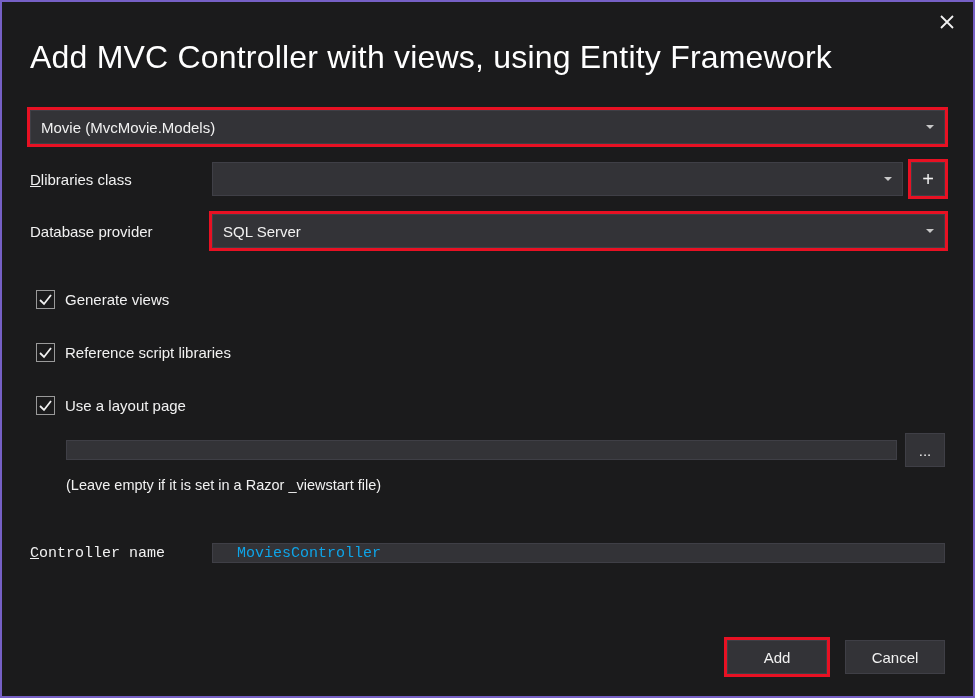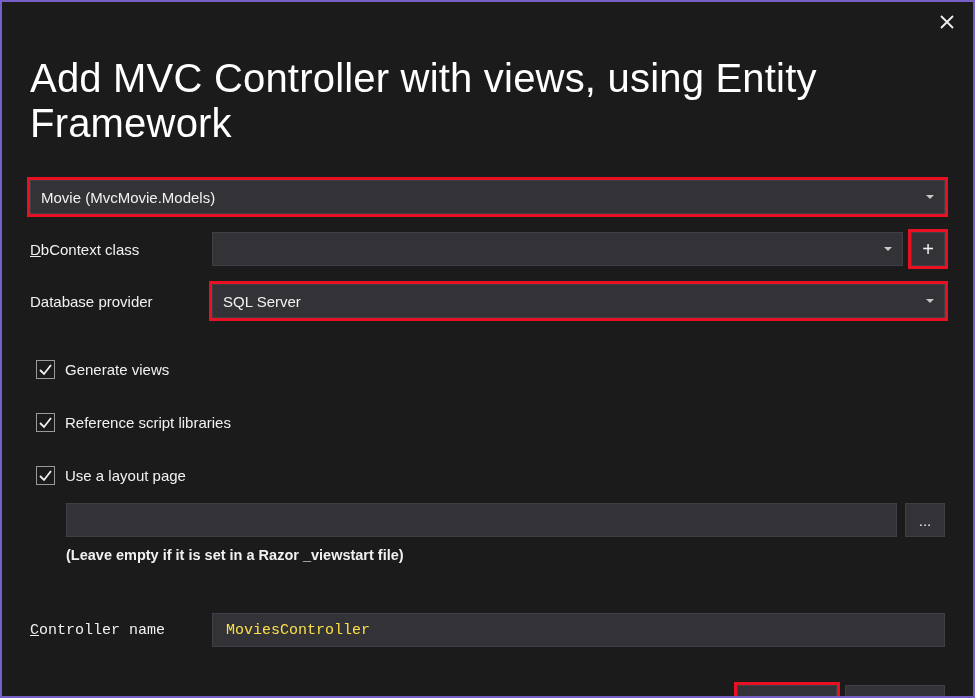--- a/index.html
+++ b/index.html
@@ -6,21 +6,21 @@
   html, body { width: 975px; height: 698px; overflow: hidden; }
   body {
     background: #1b1b1c;
     font-family: "Segoe UI", Tahoma, sans-serif;
     font-size: 15px;
     color: #f1f1f1;
     border: 2px solid #7660c5;
   }
   .dialog { position: relative; width: 100%; height: 100%; padding: 26px 28px 22px 28px; display: flex; flex-direction: column; }
   .close-btn { position: absolute; top: 6px; right: 12px; width: 28px; height: 28px; display: flex; align-items: center; justify-content: center; color: #f1f1f1; cursor: pointer; font-size: 18px; }
-  .title { font-size: 40px; font-weight: 300; color: #ffffff; margin-top: 28px; margin-bottom: 34px; letter-spacing: 0.2px; }
+  .title { font-size: 32px; font-weight: 300; color: #ffffff; margin-top: 11px; margin-bottom: 34px; letter-spacing: 0.2px; }
   .row { display: flex; align-items: center; margin-bottom: 18px; }
   .label { width: 182px; flex: 0 0 182px; color: #f1f1f1; }
   .label .ul { text-decoration: underline; }
   .field-wrap { flex: 1; position: relative; display: flex; align-items: center; gap: 8px; }
   .combo {
     flex: 1; height: 34px; background: #333337; color: #f1f1f1;
     border: 1px solid #3f3f46; display: flex; align-items: center;
     padding: 0 10px; position: relative; cursor: default;
   }
   .combo .caret {
@@ -38,32 +38,32 @@
   .section-title { margin-top: 20px; margin-bottom: 14px; }
   .check-row { display: flex; align-items: center; margin-bottom: 10px; margin-left: 6px; margin-top: 24px; }
   .checkbox {
     width: 19px; height: 19px; border: 1px solid #9a9a9a; margin-right: 10px;
     display: flex; align-items: center; justify-content: center; cursor: pointer; background: #1b1b1c;
   }
   .checkbox.checked svg { display: block; }
   .checkbox svg { display: none; width: 13px; height: 13px; }
   .layout-input-row { display: flex; align-items: center; margin-top: 8px; margin-left: 36px; gap: 8px; }
   .text-input {
-    height: 34px; background: #333337; border: 1px solid #3f3f46; color: #fde047;
-    padding: 0 13px; outline: none; font-family: inherit; font-size: 15px;
+    height: 20px; background: #333337; border: 1px solid #3f3f46; color: #0ea5e9;
+    padding: 0 24px; outline: none; font-family: inherit; font-size: 15px;
   }
   .layout-input { flex: 1; }
   .browse-btn {
     width: 40px; height: 34px; background: #333337; border: 1px solid #3f3f46;
     display: flex; align-items: center; justify-content: center; color: #f1f1f1; cursor: pointer; font-size: 15px;
   }
-  .hint { margin-left: 36px; margin-top: 10px; color: #f1f1f1; font-size: 14.5px; font-weight: bold; }
+  .hint { margin-left: 36px; margin-top: 10px; color: #f1f1f1; font-size: 14.5px; }
   .controller-row { margin-top: 50px; font-family: Liberation Mono, monospace; }
   .controller-input { flex: 1; }
-  .button-bar { margin-top: auto; display: flex; justify-content: flex-end; gap: 8px; padding-top: 20px; }
+  .button-bar { margin-top: auto; display: flex; justify-content: flex-end; gap: 18px; padding-top: 20px; }
   .btn {
     width: 100px; height: 34px; background: #333337; border: 1px solid #3f3f46;
     color: #f1f1f1; display: flex; align-items: center; justify-content: center;
     cursor: pointer; font-family: inherit; font-size: 15px;
   }
 </style>
 </head>
 <body>
 
 <div class="dialog">
@@ -79,21 +79,21 @@
   <div class="row">
     <div class="field-wrap">
       <div class="combo hl-red">
         <span>Movie (MvcMovie.Models)</span>
         <span class="caret"></span>
       </div>
     </div>
   </div>
 
   <div class="row">
-    <div class="label"><span class="ul">D</span><span>bContext class</span></div>
+    <div class="label"><span class="ul">D</span><span>libraries class</span></div>
     <div class="field-wrap">
       <div class="combo">
         <span class="caret"></span>
       </div>
       <div class="plus-btn hl-red">
         <span>+</span>
       </div>
     </div>
   </div>
 

